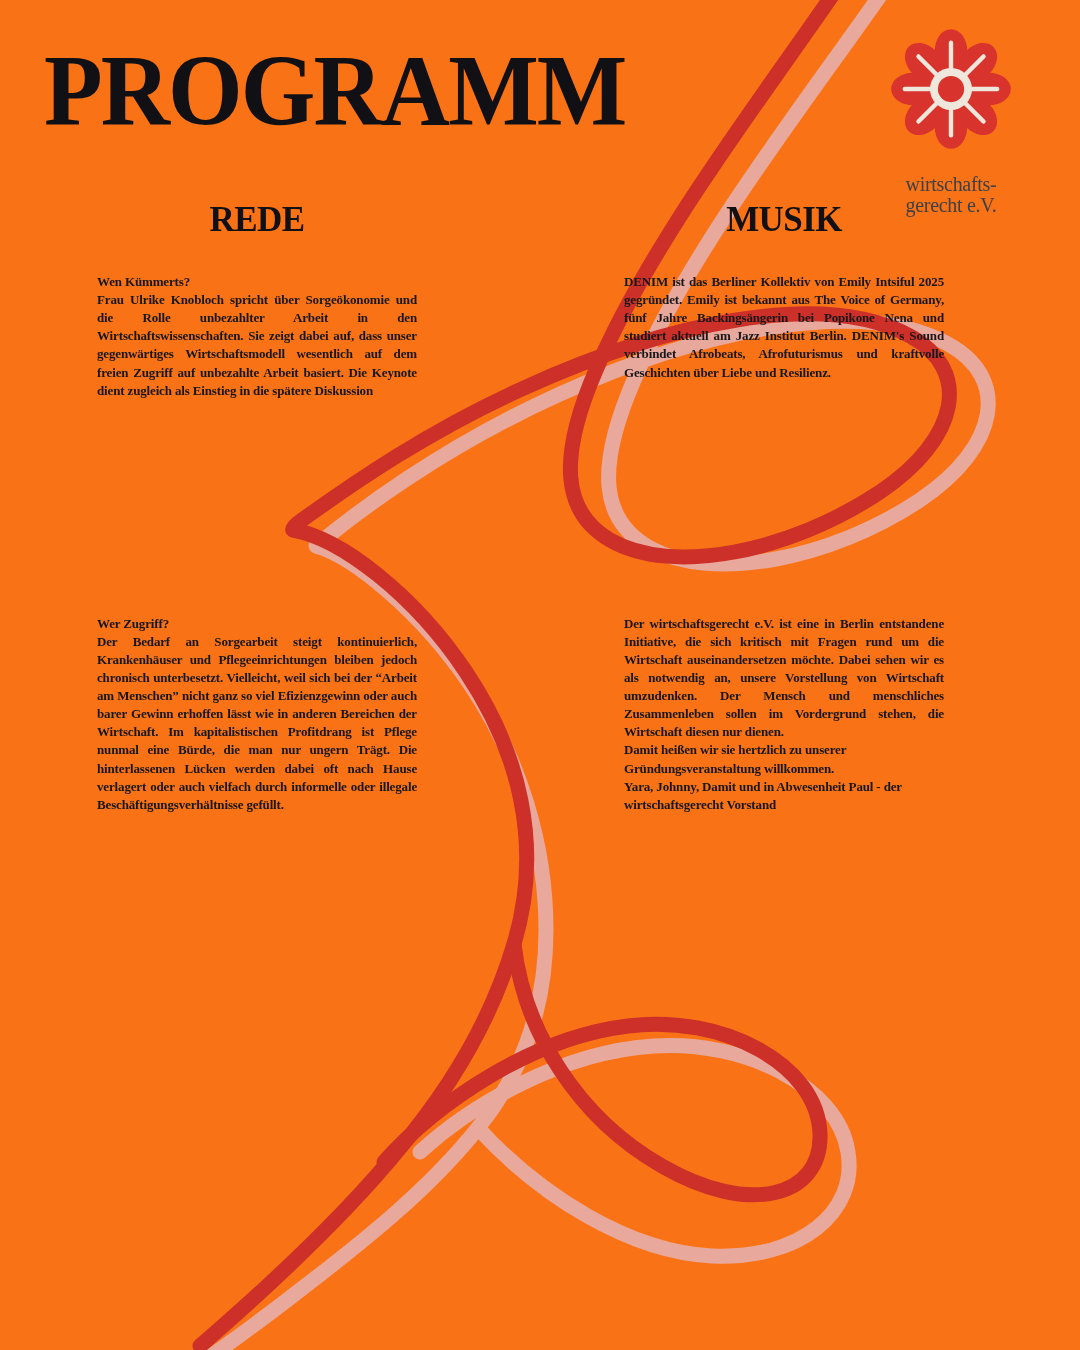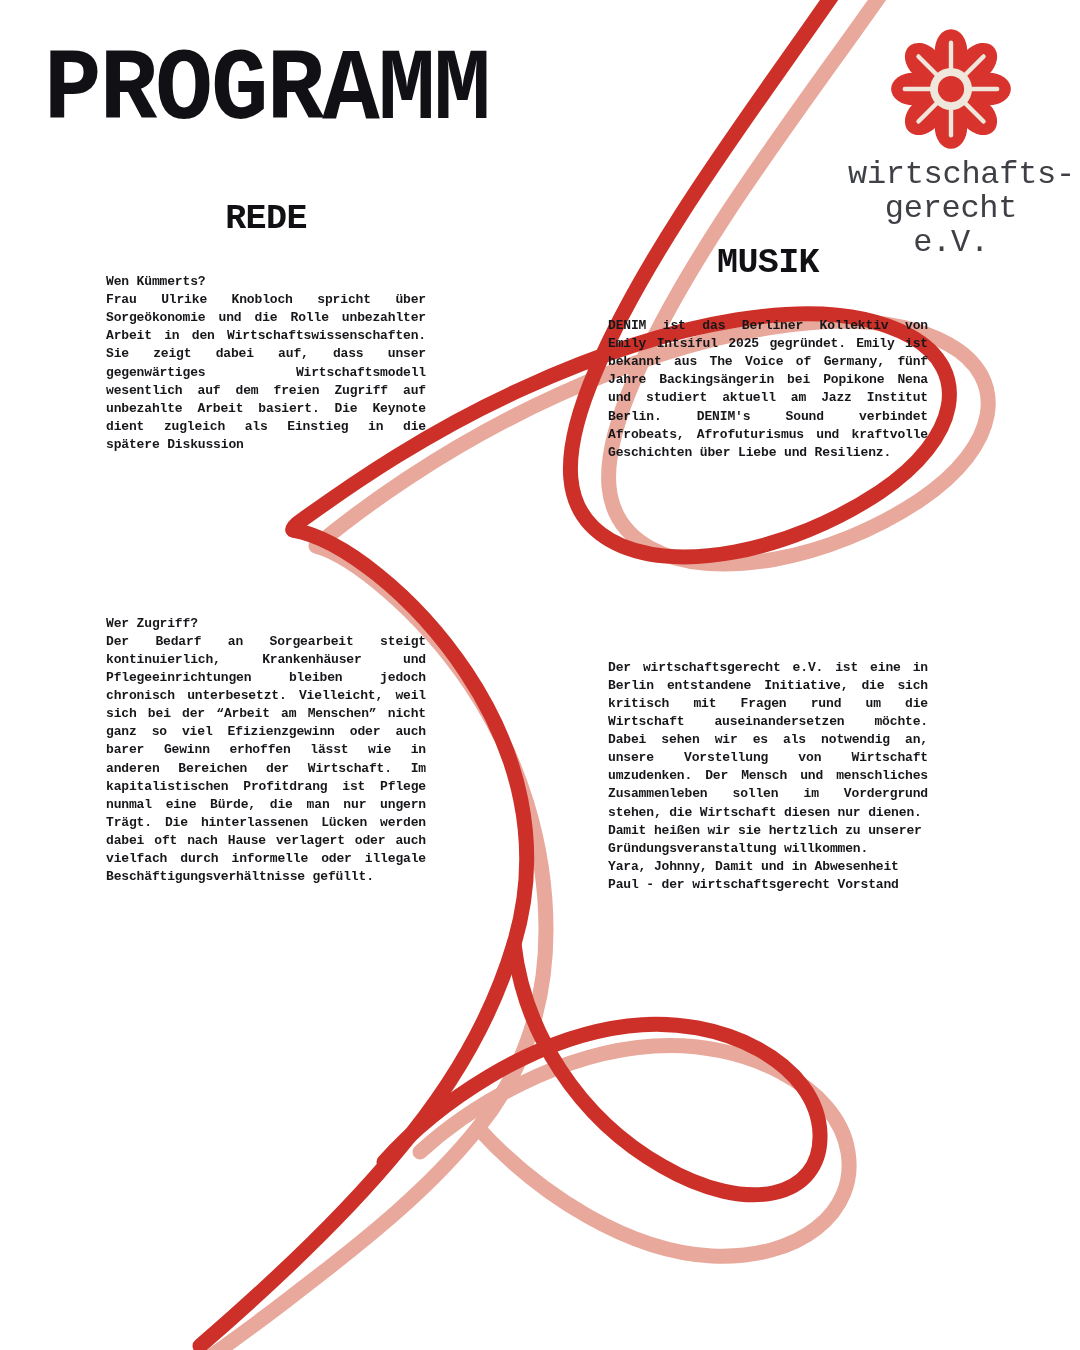--- a/index.html
+++ b/index.html
@@ -4,23 +4,23 @@
 <style>
   html, body {
     margin: 0;
     padding: 0;
     background: #efe7dc;
   }
   #poster {
     position: relative;
     width: 1080px;
     height: 1350px;
-    background: #ffffff;
+    background: #f97316;
     overflow: hidden;
-    font-family: Liberation Mono, monospace;
+    font-family: Liberation Serif, serif;
   }
   #ribbon {
     position: absolute;
     left: 0; top: 0;
     width: 1080px;
     height: 1350px;
     pointer-events: none;
     z-index: 1;
   }
   .layer { position: relative; z-index: 3; }
@@ -43,33 +43,33 @@
   
   #logo {
     position: absolute;
     left: 848px;
     top: 26px;
     width: 206px;
     text-align: center;
   }
   #logo-mark { width: 126px; height: 126px; margin: 0 auto; display: block; }
   #logo-text {
-    margin-top: 6px;
-    font-size: 32px;
+    margin-top: 22px;
+    font-size: 20px;
     line-height: 1.06;
     font-weight: 400;
     color: #3f4045;
     letter-spacing: -0.3px;
     white-space: pre-line;
   }
 
   
   .col { position: absolute; width: 320px; }
-  .col.left  { left: 106px; }
-  .col.right { left: 608px; margin-top: 44px; }
+  .col.left  { left: 97px; }
+  .col.right { left: 624px; }
 
   .sec-head {
     font-size: 35px;
     font-weight: 900;
     color: #111014;
     line-height: 1.12;
     letter-spacing: -0.6px;
     margin-bottom: 34px;
   }
   .sec-head.center { text-align: center; }

